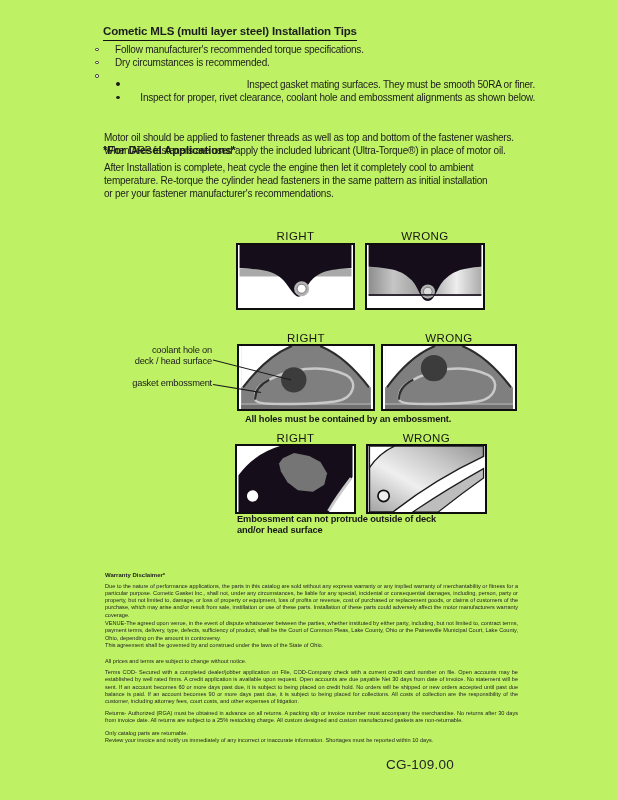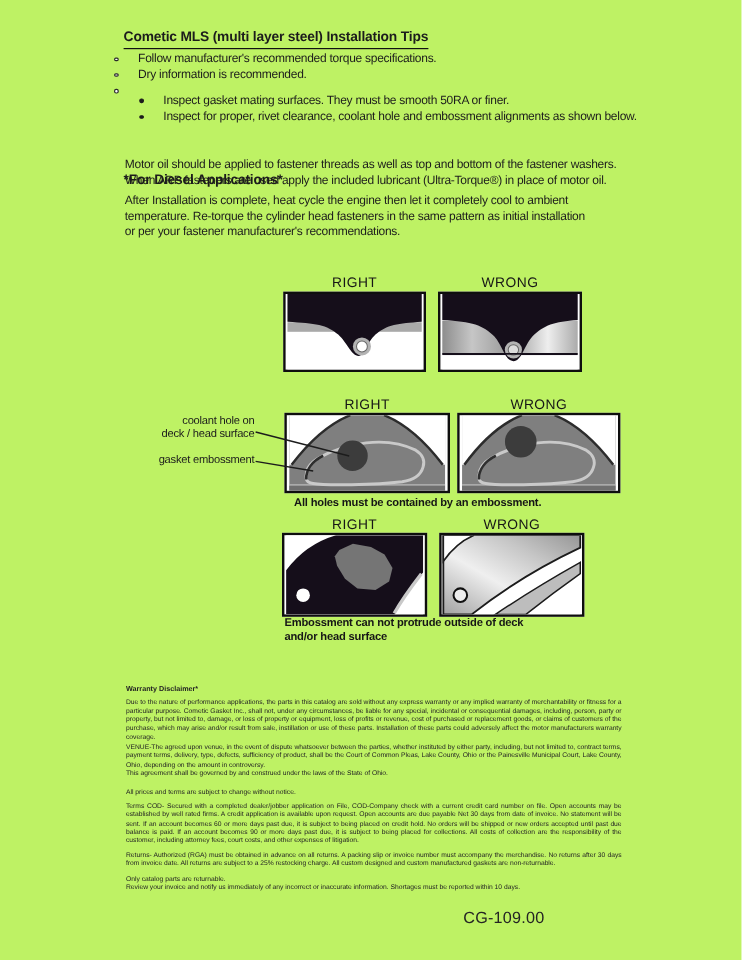--- a/index.html
+++ b/index.html
@@ -11,21 +11,21 @@
   .abs { position:absolute; }
 
   .title {
     left:103px; top:25px; font-size:11.5px; font-weight:700; letter-spacing:-0.15px;
     border-bottom:1.6px solid #111; padding-bottom:2.5px; display:inline-block;
   }
 
   .tips { left:95px; top:43px; width:440px; }
   .tip-row { display:flex; align-items:flex-start; font-size:10px; line-height:13.2px; letter-spacing:-0.22px;gap:12px; }
   .tip-row .marker { flex:0 0 auto; width:3.6px; height:3.6px; border:1px solid #2a2a2a; border-radius:50%; margin:4.7px 4.5px 0 0; background:#fff; }
-  .tip-row.sub { margin-left:21px; }
+  .tip-row.sub { margin-left:21px;justify-content:space-between; }
   .tip-row.sub .marker { background:#1c1c1c; border-color:#1c1c1c; }
 
   .h2 { left:103px; top:117px; font-size:11.5px; font-weight:700; letter-spacing:-0.15px; line-height:12px;margin-top:27px; }
   .para { left:104px; width:426px; font-size:10px; line-height:12.9px; letter-spacing:-0.22px; white-space:pre-line; }
   #para1 { top:132px; } #para2 { top:162px; } #note { top:203px; }
 
   .dlabel { font-size:11.5px; letter-spacing:0.4px; text-align:center; color:#161616; line-height:12px; }
   .panel { border:2.6px solid #0e0e0e; background:#fff; }
   .panel svg { display:block; width:100%; height:100%; }
   .caption { font-weight:700; font-size:9.3px; letter-spacing:-0.15px; line-height:10.6px; white-space:pre-line; color:#161616; }
@@ -43,21 +43,21 @@
 
   <div class="abs title">Cometic MLS (multi layer steel) Installation Tips</div>
 
   <div class="abs tips">
     <div class="tip-row">
       <span class="marker"></span>
       <span>Follow manufacturer's recommended torque specifications.</span>
     </div>
     <div class="tip-row">
       <span class="marker"></span>
-      <span>Dry information is recommended.</span>
+      <span>Dry circumstances is recommended.</span>
     </div>
     <div class="tip-row">
       <span class="marker"></span>
     </div>
     <div class="tip-row sub">
       <span class="marker"></span>
       <span>Inspect gasket mating surfaces.  They must be smooth 50RA or finer.</span>
     </div>
     <div class="tip-row sub">
       <span class="marker"></span>

